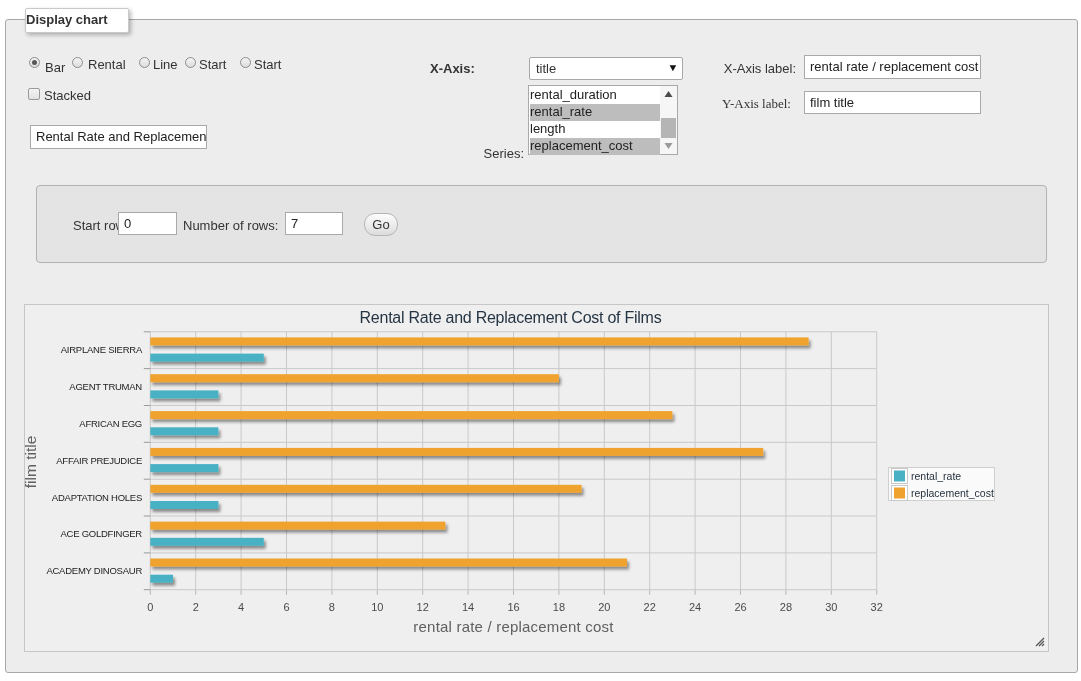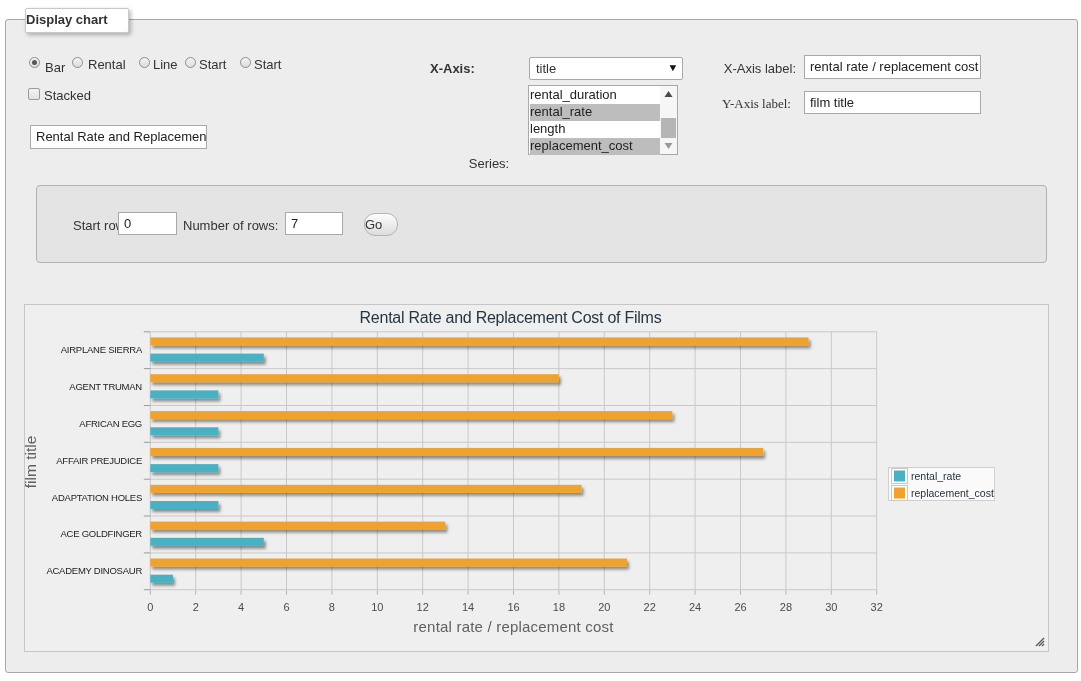--- a/index.html
+++ b/index.html
@@ -17,21 +17,21 @@
       background:linear-gradient(#f4f4f4,#dcdcdc);}
   .radio.on::after{content:"";position:absolute;left:2px;top:2px;width:5px;height:5px;
       border-radius:50%;background:#585858;}
   .check{width:12px;height:12px;border:1px solid #9a9a9a;border-radius:2px;
       background:linear-gradient(#f4f4f4,#e2e2e2);}
   .tinput{background:#fff;border:1px solid #a9a9a9;overflow:hidden;white-space:nowrap;
       line-height:22px;padding-left:5px;color:#222;}
   .panel{left:36px;top:185px;width:1011px;height:78px;background:#e4e4e4;
       border:1px solid #b2b2b2;border-radius:4px;}
   .gobtn{left:364px;top:213px;width:34px;height:23px;border:1px solid #b5b5b5;border-radius:11px;
-      background:linear-gradient(#fdfdfd,#dcdcdc);line-height:21px;color:#333;}
+      background:linear-gradient(#fdfdfd,#dcdcdc);text-align:center;line-height:21px;color:#333;}
   .chartbox{left:24px;top:304px;width:1025px;height:348px;background:#efefef;
       border:1px solid #c6c6c6;}
   .sel{background:#fff;border:1px solid #a9a9a9;border-radius:2px;}
   .mlist{left:528px;top:85px;width:150px;height:70px;background:#fff;
       border:1px solid #a9a9a9;}
   .mitem{position:absolute;left:1px;width:131px;height:17px;line-height:16px;
       color:#222;}
   .mitem.selon{background:#bdbdbd;}
   svg{position:absolute;left:0;top:0;}
 </style>
@@ -60,21 +60,21 @@
   <div class="abs lbl" style="left:430px;top:61px;width:70px;text-align:left;font-weight:bold;">X-Axis:</div>
   <div class="abs sel" style="left:529px;top:57px;width:154px;height:23px;"></div>
   <div class="abs lbl" style="left:536px;top:61px;">title</div>
 
   <div class="abs mlist">
     <div class="mitem" style="top:1px;">rental_duration</div>
     <div class="mitem selon" style="top:18px;">rental_rate</div>
     <div class="mitem" style="top:35px;">length</div>
     <div class="mitem selon" style="top:52px;">replacement_cost</div>
   </div>
-  <div class="abs lbl" style="left:454px;top:156px;width:70px;text-align:center;">Series:</div>
+  <div class="abs lbl" style="left:454px;top:146px;width:70px;text-align:right;">Series:</div>
 
   <div class="abs lbl" style="left:722px;top:61px;width:74px;text-align:right;">X-Axis label:</div>
   <div class="abs tinput" style="left:804px;top:55px;width:177px;height:24px;">rental rate / replacement cost</div>
   <div class="abs lbl" style="left:722px;top:96px;width:74px;text-align:left;font-family:Liberation Serif, serif;">Y-Axis label:</div>
   <div class="abs tinput" style="left:804px;top:91px;width:177px;height:23px;">film title</div>
 
   <div class="abs panel"></div>
   <div class="abs lbl" style="left:73px;top:218px;">Start row:</div>
   <div class="abs tinput" style="left:118px;top:212px;width:59px;height:23px;">0</div>
   <div class="abs lbl" style="left:183px;top:218px;">Number of rows:</div>

